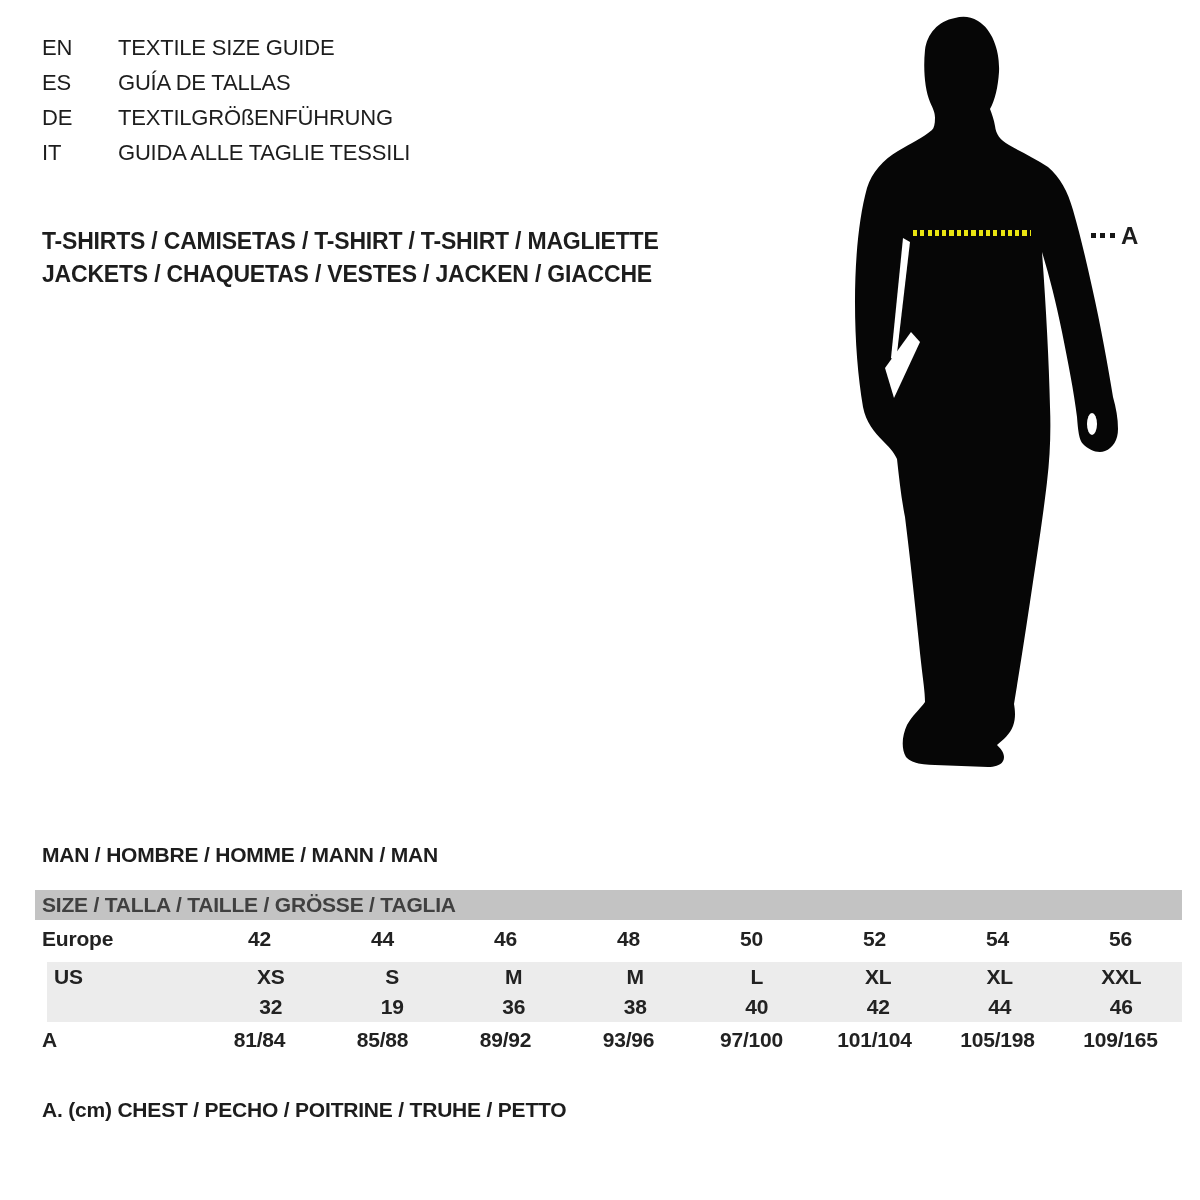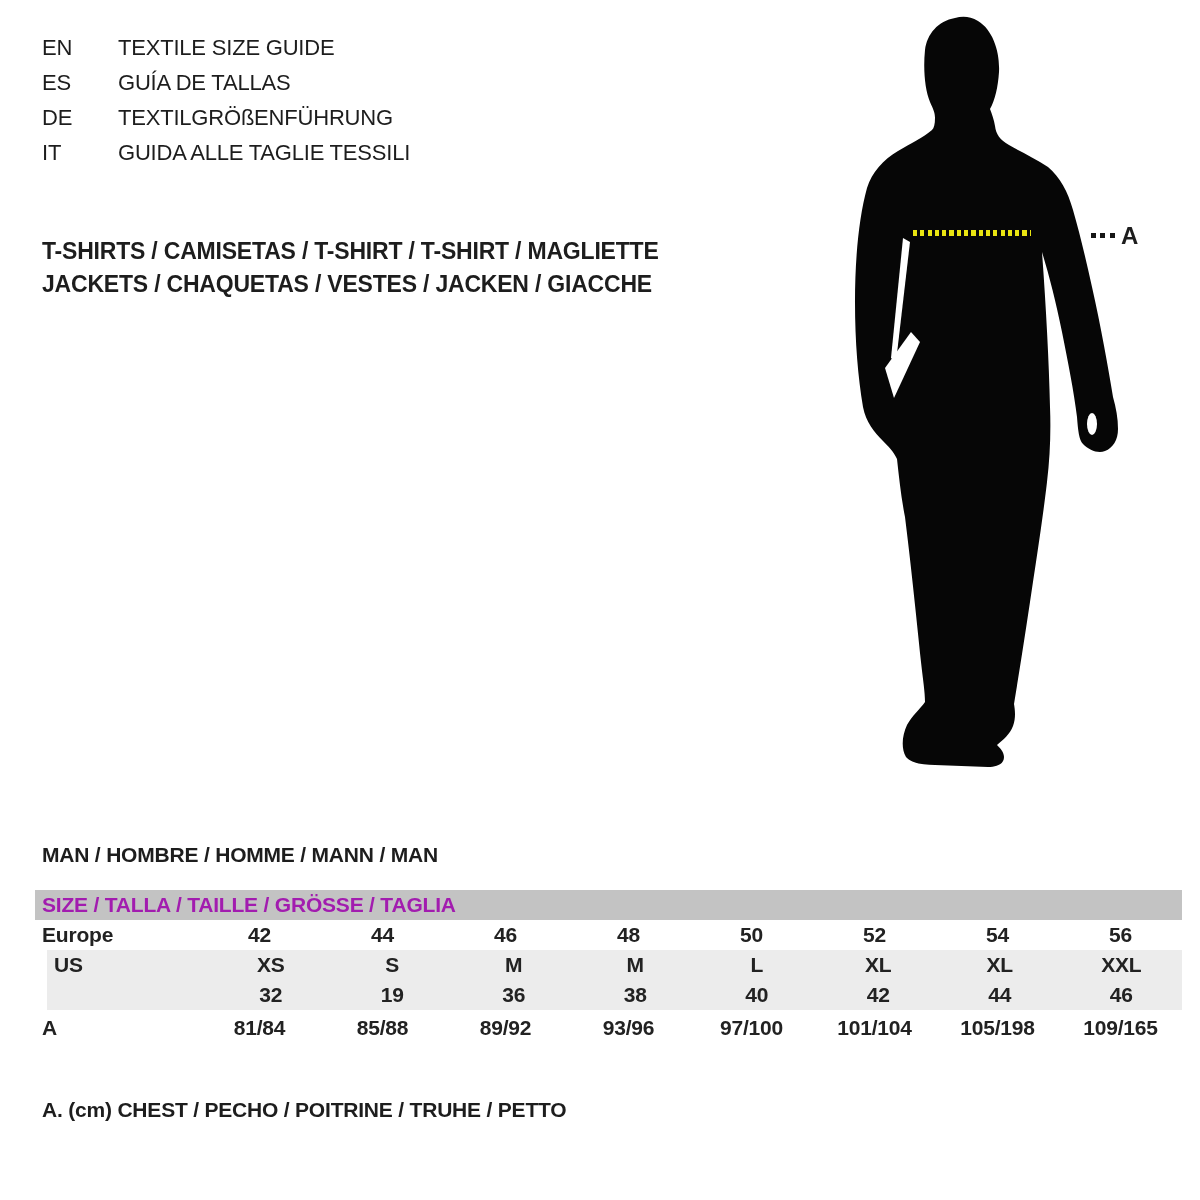--- a/index.html
+++ b/index.html
@@ -9,21 +9,21 @@
     overflow:hidden;
   }
 
   
   .lang-block { position:absolute; left:42px; top:30px; }
   .lang-row { display:flex; height:35px; align-items:center;
               font-weight:400; font-size:22px; letter-spacing:-0.2px; }
   .lang-code { width:76px; }
 
   
-  .categories { position:absolute; left:42px; top:235px;
+  .categories { position:absolute; left:42px; top:225px;
                 font-weight:700; font-size:23px; line-height:33px; letter-spacing:-0.2px; }
 
   
   .figure { position:absolute; left:828px; top:12px; width:320px; height:778px; }
   .figure svg { display:block; width:100%; height:100%; }
   .sil { fill:var(--silhouette,#060606); }
   .cut { fill:#ffffff; }
 
   .measure-yellow { position:absolute; left:913px; top:230px; width:118px; height:6px;
     background:repeating-linear-gradient(90deg, var(--accent,#e9e411) 0 4.2px, rgba(0,0,0,0) 4.2px 7.3px); }
@@ -33,26 +33,26 @@
     font-size:24px; font-weight:700; }
 
   
   .section-title { position:absolute; left:42px; top:843px;
     font-size:21px; font-weight:700; letter-spacing:-0.2px; }
 
   
   .size-table { position:absolute; left:35px; top:890px; width:1147px;
     font-weight:700; font-size:21px; letter-spacing:-0.2px; color:#222; }
   .t-header { height:30px; line-height:30px; background:var(--header-bg,#c3c3c3);
-    padding-left:7px; color:#a21caf; }
+    padding-left:7px; color:#404040; }
   .t-row { display:flex; }
   .t-row.shade { background:var(--stripe-bg,#ececec);margin-left:12px; }
   .t-label { width:163px; padding-left:7px; box-sizing:border-box; }
   .t-cell { flex:1; text-align:center; }
-  .row-h38 { height:30px; line-height:38px;align-items:center; }
+  .row-h38 { height:42px; line-height:38px; }
   .row-h30 { height:30px; line-height:30px; }
   .row-h36 { height:36px; line-height:36px; }
 
   
   .footer-note { position:absolute; left:42px; top:1098px;
     font-size:21px; font-weight:700; letter-spacing:-0.2px; }
 </style>
 </head>
 <body>
 

